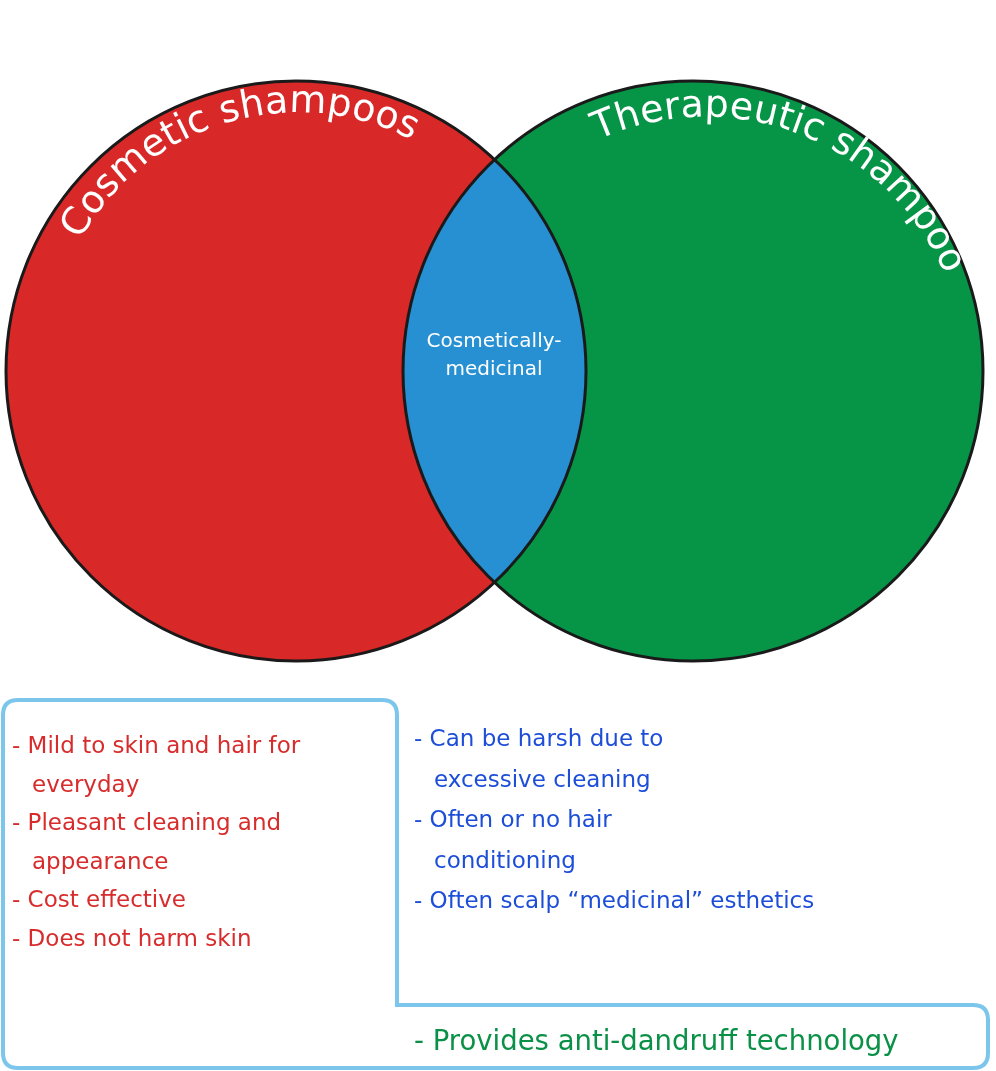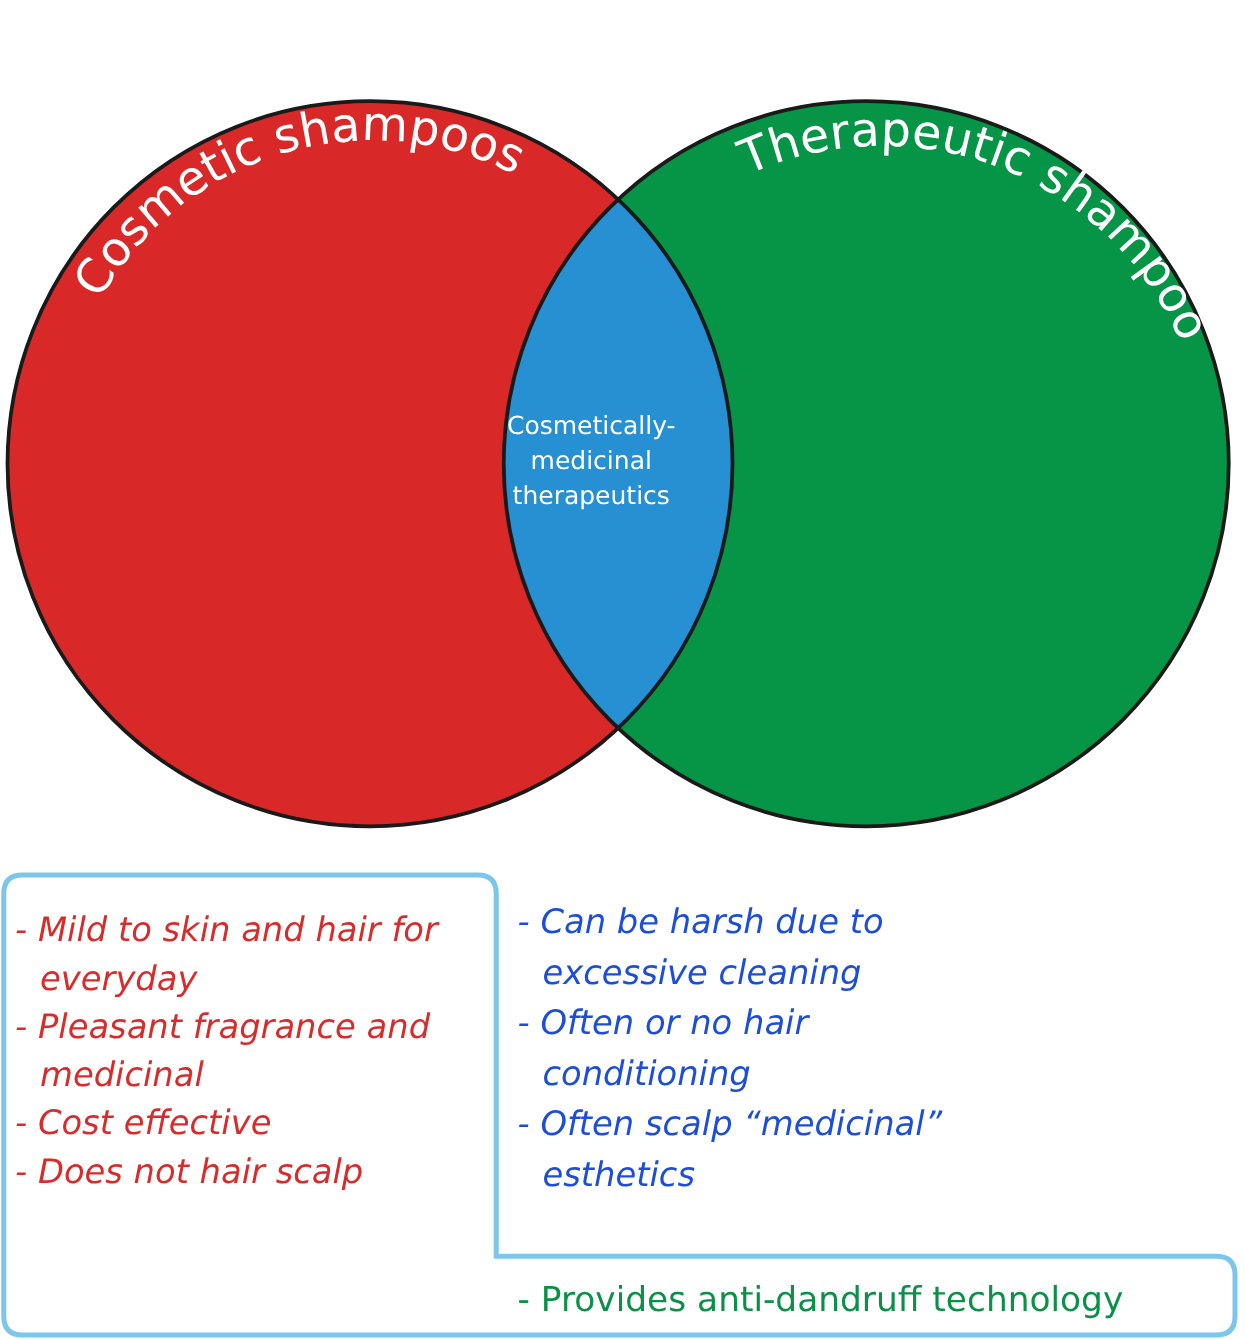--- a/index.html
+++ b/index.html
@@ -1,20 +1,20 @@
 <!DOCTYPE html>
 <html><head>
 <meta charset="utf-8">
 <style>
   html,body{margin:0;padding:0;background:#fff;}
   body{width:996px;height:1071px;position:relative;overflow:hidden;font-family:"DejaVu Sans","Liberation Sans",sans-serif;}
   #venn{position:absolute;left:0;top:0;}
-  .center-label{position:absolute;left:384px;top:326px;width:178px;text-align:center;color:#fff;font-size:20px;line-height:28px;}
+  .center-label{position:absolute;left:405px;top:326px;width:178px;text-align:center;color:#fff;font-size:20px;line-height:28px;}
   .box-outline{position:absolute;left:0;top:0;}
-  .list{position:absolute;margin:0;padding:0;list-style:none;font-size:27px;line-height:38.5px;font-style:italic;}
+  .list{position:absolute;margin:0;padding:0;list-style:none;font-size:23px;line-height:38.5px;}
   .list li{padding-left:20px;text-indent:-20px;}
   .list.red{left:12px;top:726px;width:385px;color:#d82c2c;}
   .list.green{left:414px;top:718px;width:570px;color:#1d4ed8;line-height:40.5px;}
   .green-extra{position:absolute;left:414px;top:1021px;color:#0a9147;font-size:27.5px;line-height:38px;text-align:center;}
 </style>
 </head>
 <body>
 
 <svg id="venn" width="996" height="680" viewBox="0 0 996 680">
   <defs>
@@ -33,32 +33,31 @@
     <textPath href="#arcLeft" startOffset="0">Cosmetic shampoos</textPath>
   </text>
   <text font-family="DejaVu Sans, sans-serif" font-size="38" fill="#fff">
     <textPath href="#arcRight" startOffset="0">Therapeutic shampoos</textPath>
   </text>
 </svg>
 
 <div class="center-label">
   <div>Cosmetically-</div>
   <div>medicinal</div>
-  <div>therapeutics</div>
 </div>
 
 <svg class="box-outline" width="996" height="1071">
   <path d="M 18 700 L 382 700 Q 397 700 397 715 L 397 1005 L 973 1005 Q 988 1005 988 1020 L 988 1053 Q 988 1068 973 1068 L 18 1068 Q 3 1068 3 1053 L 3 715 Q 3 700 18 700 Z" fill="none" stroke="#7cc6ec" stroke-width="4"></path>
 </svg>
 
 <ul class="list red">
   <li>- Mild to skin and hair for everyday</li>
-  <li>- Pleasant fragrance and medicinal</li>
+  <li>- Pleasant cleaning and appearance</li>
   <li>- Cost effective</li>
-  <li>- Does not hair scalp</li>
+  <li>- Does not harm skin</li>
 </ul>
 
 <ul class="list green" style="width:500px">
   <li style="width:340px">- Can be harsh due to excessive cleaning</li>
   <li style="width:280px">- Often or no hair conditioning</li>
   <li style="width:400px">- Often scalp “medicinal” esthetics</li>
 </ul>
 
 <div class="green-extra">- Provides anti-dandruff technology</div>
 

